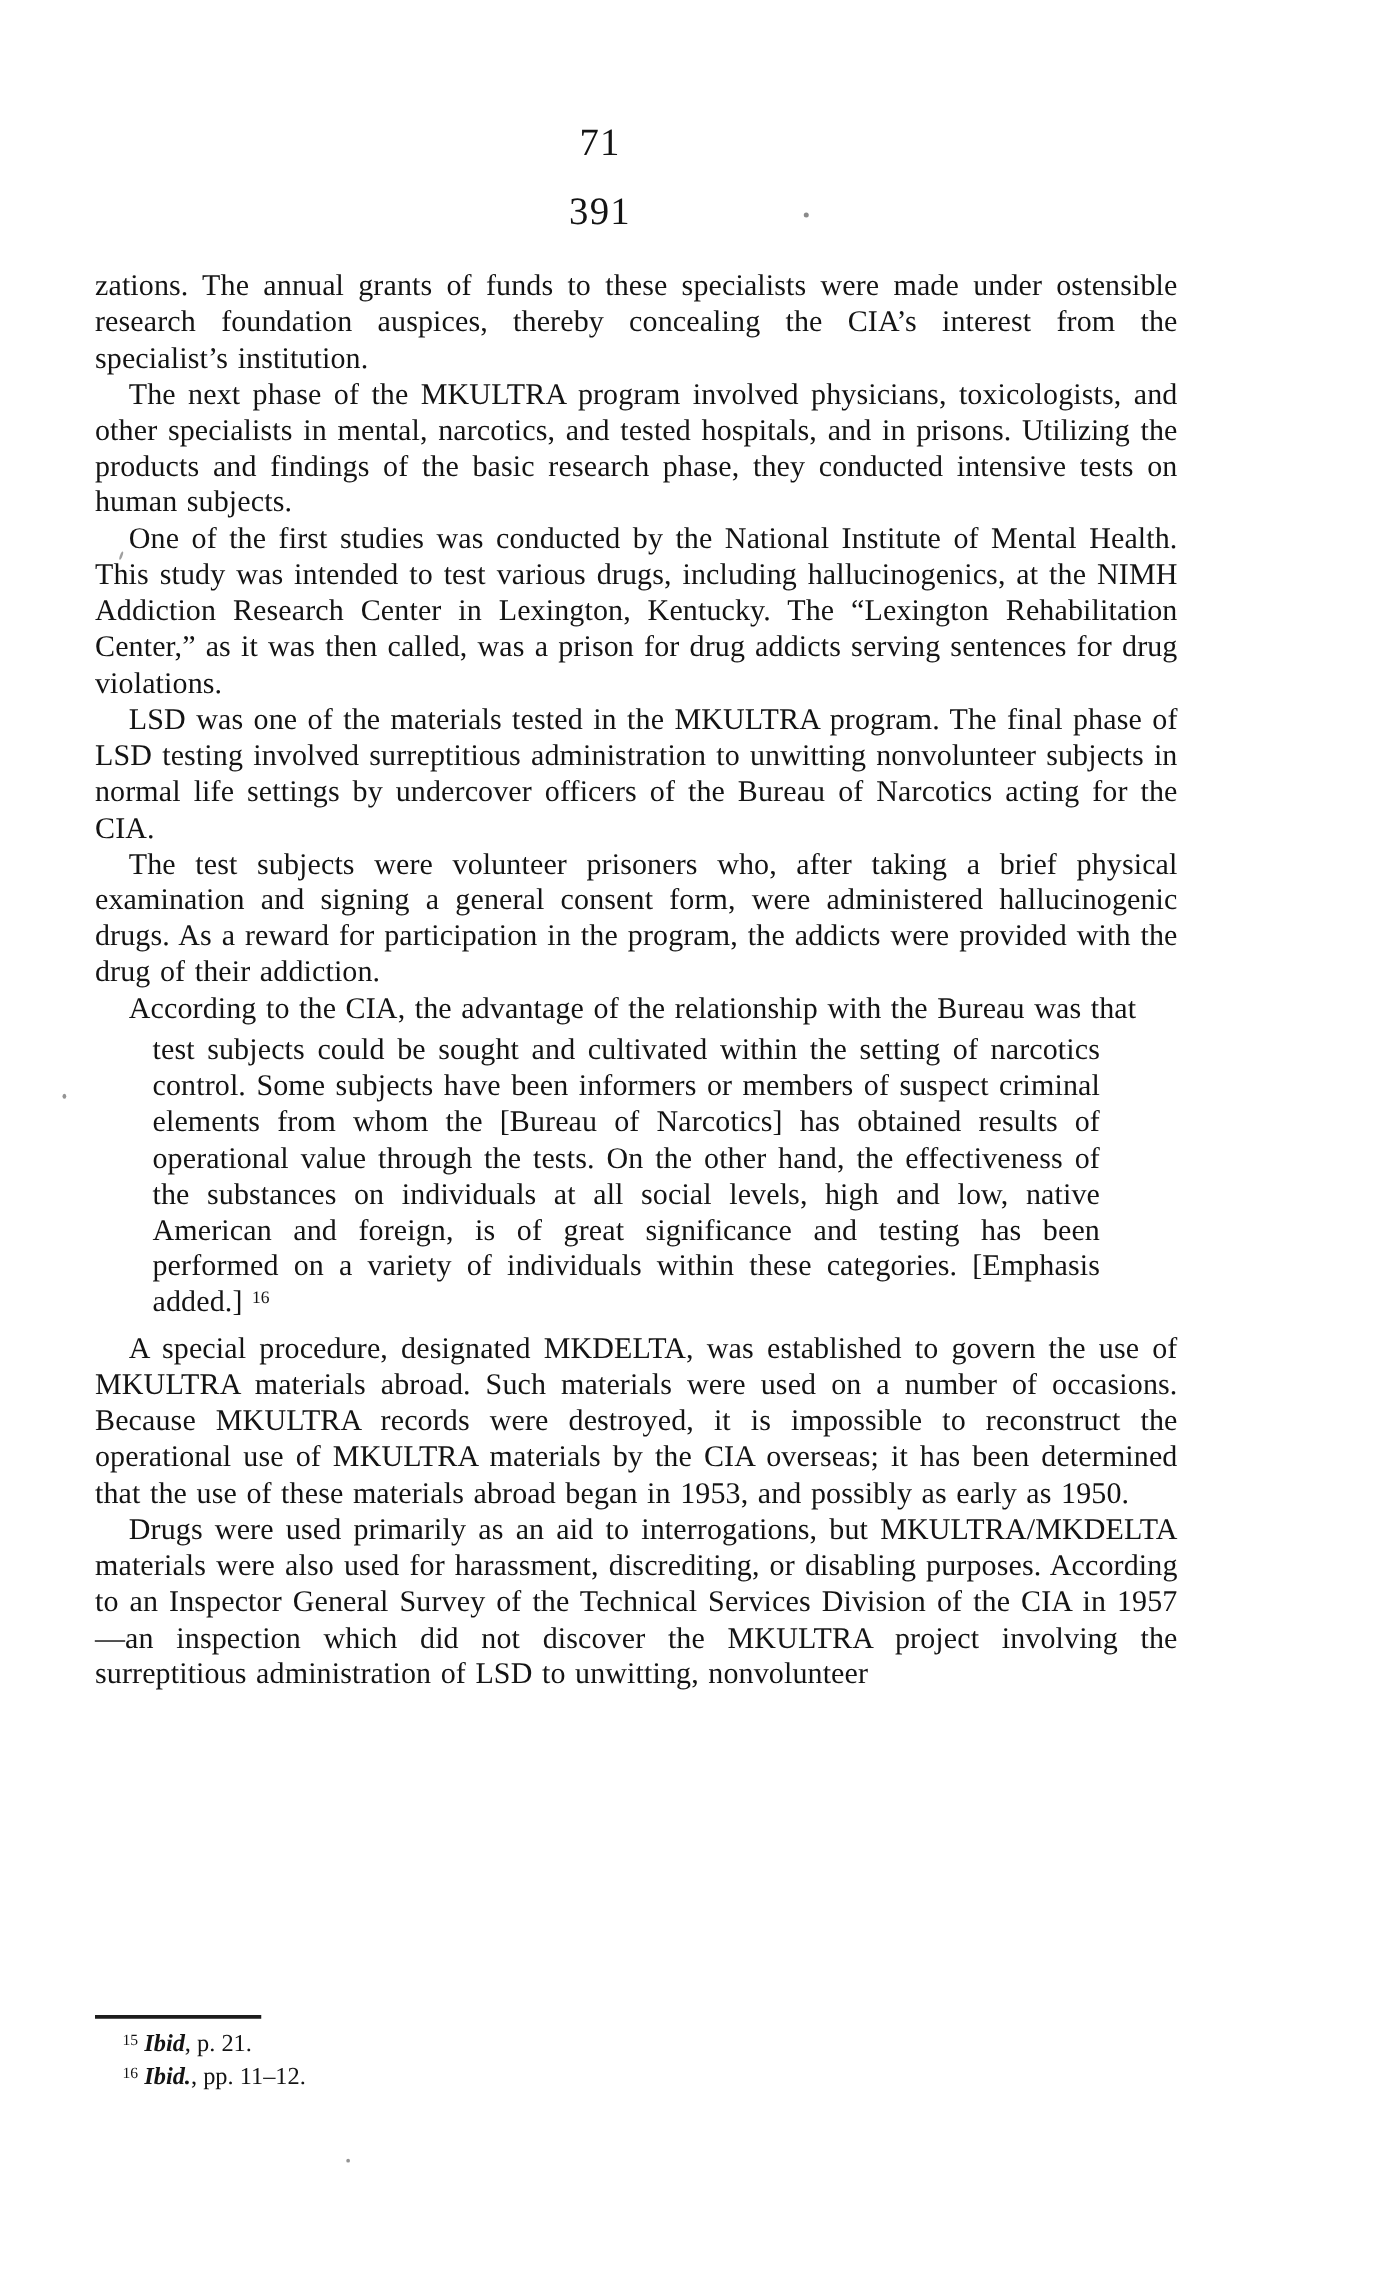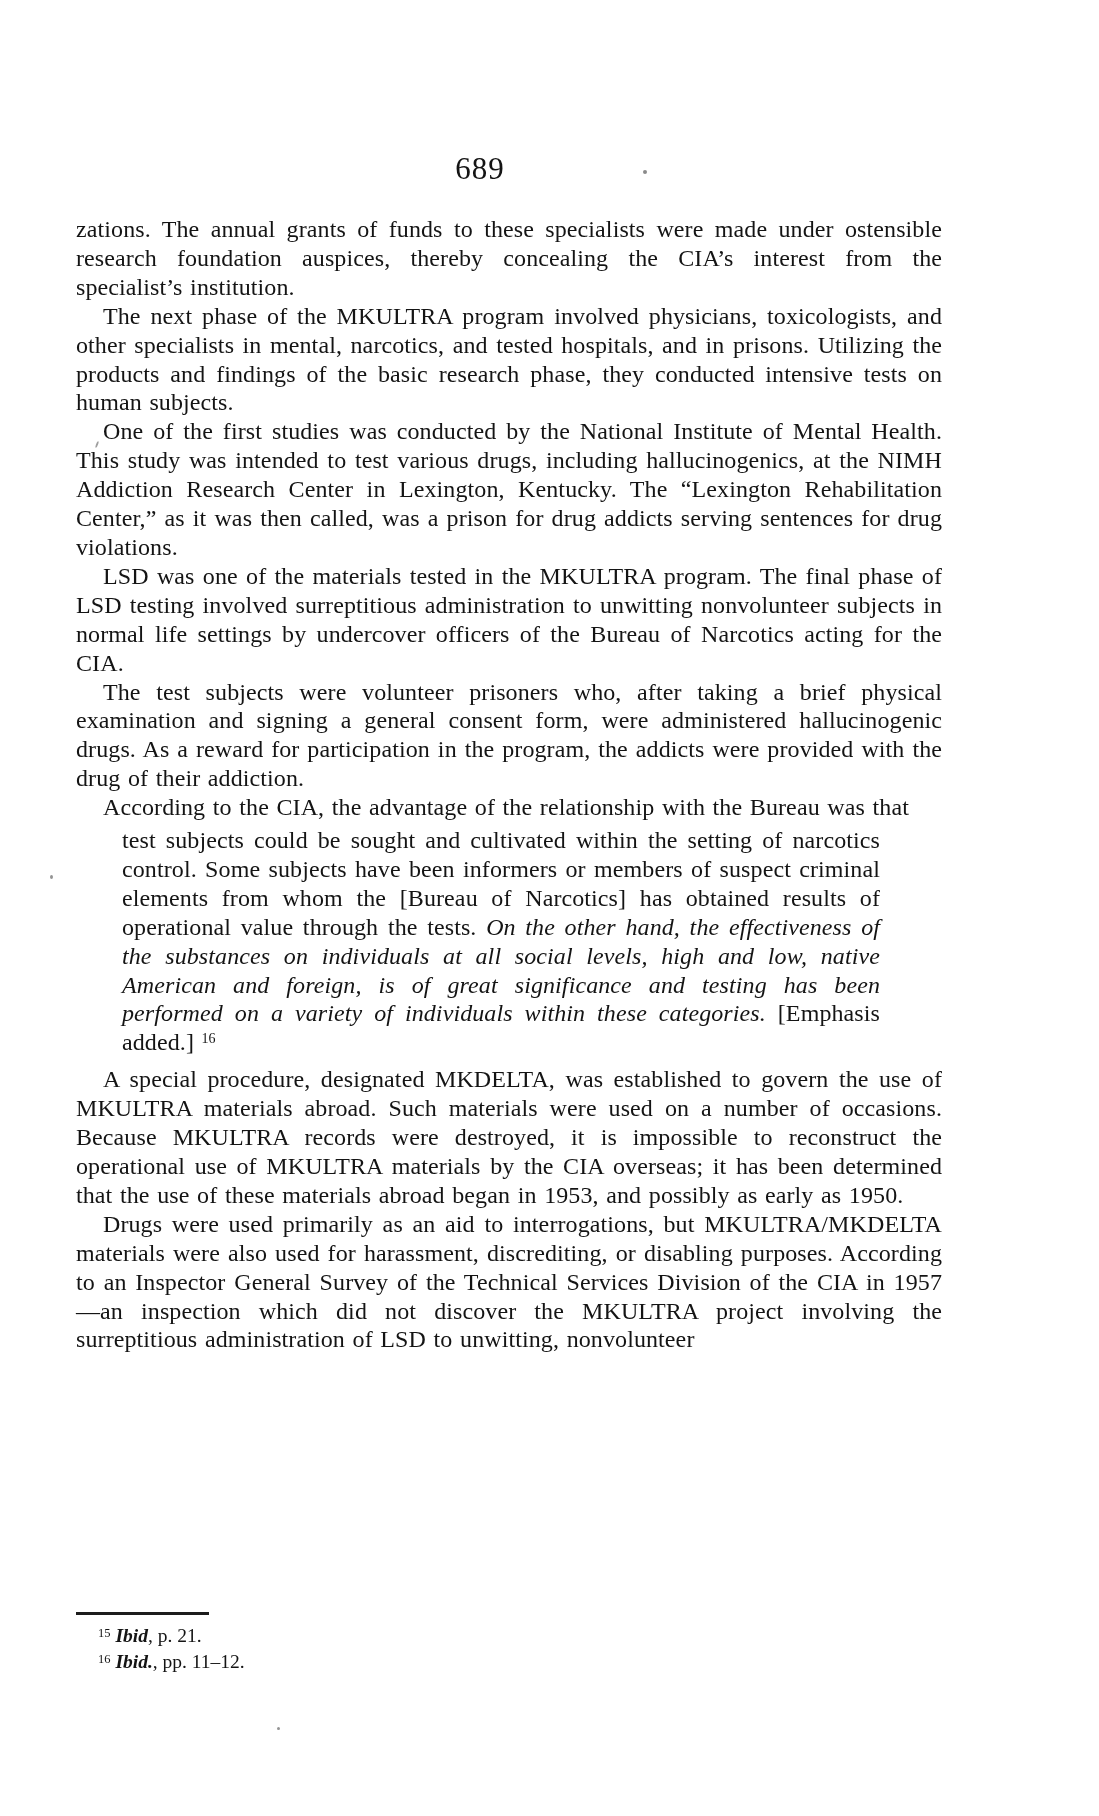--- a/index.html
+++ b/index.html
@@ -52,21 +52,20 @@
   }
   .body-text p.no-indent {
     text-indent: 0;
   }
   .quote-block {
     margin: 4px 62px 8px 46px;
     text-indent: 0;
     text-align: justify;
   }
   .quote-block .emph {
-    font-style: italic;
   }
   sup.fn-ref {
     font-size: 14px;
     line-height: 0;
     vertical-align: 7px;
     letter-spacing: 0;
   }
   .footnote-area {
     position: absolute;
     top: 1612px;
@@ -101,21 +100,22 @@
   .speck-1 { left: 643px; top: 170px; width: 4px; height: 4px; opacity: 0.55; }
   .speck-2 { left: 50px; top: 875px; width: 3px; height: 4px; opacity: 0.5; }
   .speck-3 { left: 96px; top: 441px; width: 2px; height: 7px; opacity: 0.45; transform: rotate(20deg); }
   .speck-4 { left: 277px; top: 1727px; width: 3px; height: 3px; opacity: 0.5; }
 </style>
 </head>
 <body>
 
 <div class="page">
 
-  <div class="stamp">689</div>
+  <div class="folio">71</div>
+  <div class="stamp">391</div>
 
   <div class="body-text">
 
     <p class="no-indent">zations. The annual grants of funds to these specialists were made under ostensible research foundation auspices, thereby concealing the CIA’s interest from the specialist’s institution.</p>
 
     <p>The next phase of the MKULTRA program involved physicians, toxicologists, and other specialists in mental, narcotics, and tested hospitals, and in prisons. Utilizing the products and findings of the basic research phase, they conducted intensive tests on human subjects.</p>
 
     <p>One of the first studies was conducted by the National Institute of Mental Health. This study was intended to test various drugs, including hallucinogenics, at the NIMH Addiction Research Center in Lexington, Kentucky. The “Lexington Rehabilitation Center,” as it was then called, was a prison for drug addicts serving sentences for drug violations.</p>
 
     <p>LSD was one of the materials tested in the MKULTRA program. The final phase of LSD testing involved surreptitious administration to unwitting nonvolunteer subjects in normal life settings by undercover officers of the Bureau of Narcotics acting for the CIA.</p>

